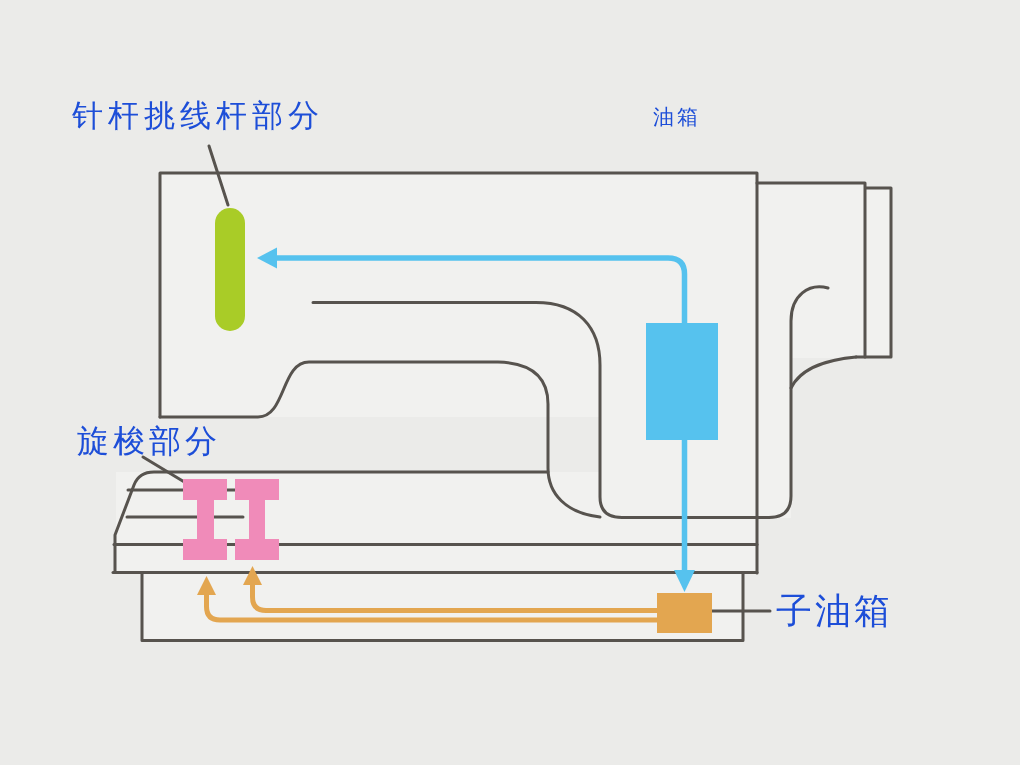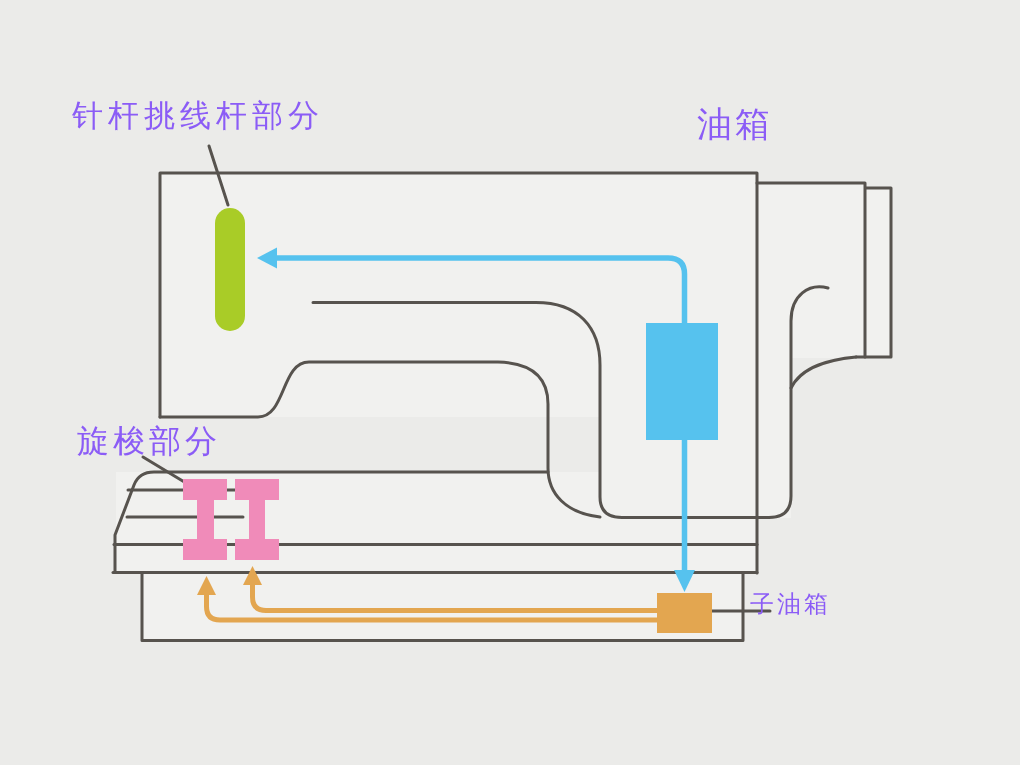--- a/index.html
+++ b/index.html
@@ -6,30 +6,30 @@
   body{background:#dcdcda;font-family:"Liberation Sans","DejaVu Sans",sans-serif;}
   .stage{
     position:relative;
     width:1020px;height:765px;
     overflow:hidden;
     margin:0;
   }
   .stage svg{position:absolute;left:0;top:0;}
   .lbl{
     position:absolute;
-    color:#8b5cf6;
+    color:#1d4ed8;
     font-weight:500;
     white-space:nowrap;
     line-height:1.1;
     user-select:none;
   }
   .lbl-needle{left:72px;top:99px;font-size:31px;letter-spacing:5px;}
-  .lbl-oiltank{left:697px;top:105px;font-size:35px;letter-spacing:3px;}
+  .lbl-oiltank{left:653px;top:105px;font-size:21px;letter-spacing:3px;}
   .lbl-hook{left:77px;top:424px;font-size:32px;letter-spacing:4px;}
-  .lbl-subtank{left:750px;top:591px;font-size:24px;letter-spacing:3px;}
+  .lbl-subtank{left:776px;top:591px;font-size:36px;letter-spacing:3px;}
 </style>
 </head>
 <body>
 
 <div class="stage" style="background:#ebebe9;">
 
   <svg width="1020" height="765" viewBox="0 0 1020 765">
 
     <g fill="#f1f1ef">
       <rect x="160" y="173" width="598" height="244"></rect>

